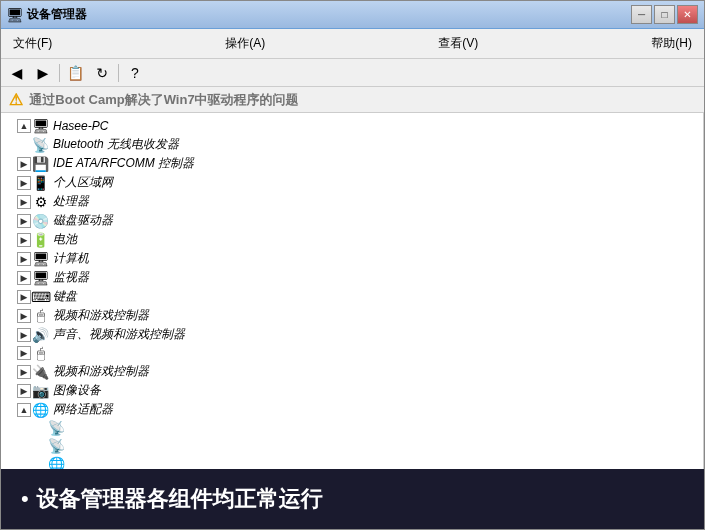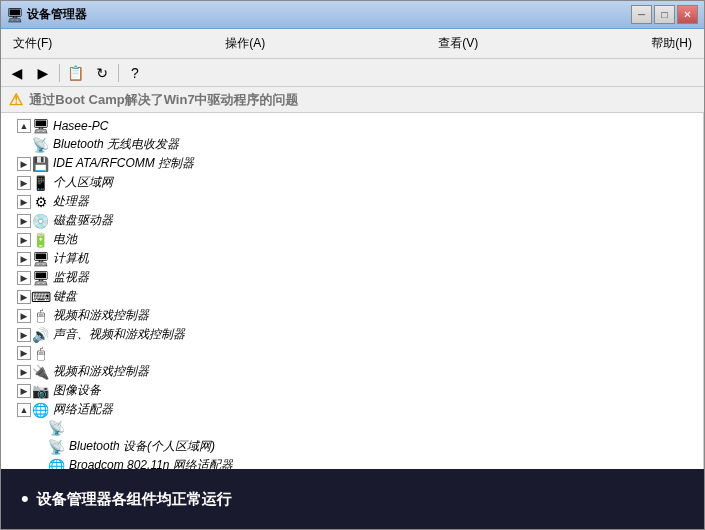--- a/index.html
+++ b/index.html
@@ -211,21 +211,21 @@
       height: 60px;
       background: #1a1a2e;
       display: flex;
       align-items: center;
       padding: 0 20px;
       flex-shrink: 0;
     }
 
     .notification-text {
       color: #fff;
-      font-size: 15px;
+      font-size: 22px;
       font-weight: bold;
     }
 
     .notification-dot {
       color: #fff;
       font-size: 22px;
       margin-right: 8px;
     }
 
     
@@ -397,29 +397,27 @@
         <span class="tree-indent"></span>
         <span class="tree-indent"></span>
         <span class="tree-icon">📡</span>
       </div>
 
       <div class="tree-item">
         <span class="tree-indent"></span>
         <span class="tree-indent"></span>
         <span class="tree-indent"></span>
         <span class="tree-icon">📡</span>
-        <span class="tree-label">Bluetooth 设备(个人区域网)</span>
       </div>
 
       <div class="tree-item">
         <span class="tree-indent"></span>
         <span class="tree-indent"></span>
         <span class="tree-indent"></span>
         <span class="tree-icon">🌐</span>
-        <span class="tree-label">Broadcom 802.11n 网络适配器</span>
       </div>
 
     </div>
   </div>
 
   <div class="notification-bar">
     <span class="notification-dot">•</span>
     <span class="notification-text">设备管理器各组件均正常运行</span>
   </div>
 

